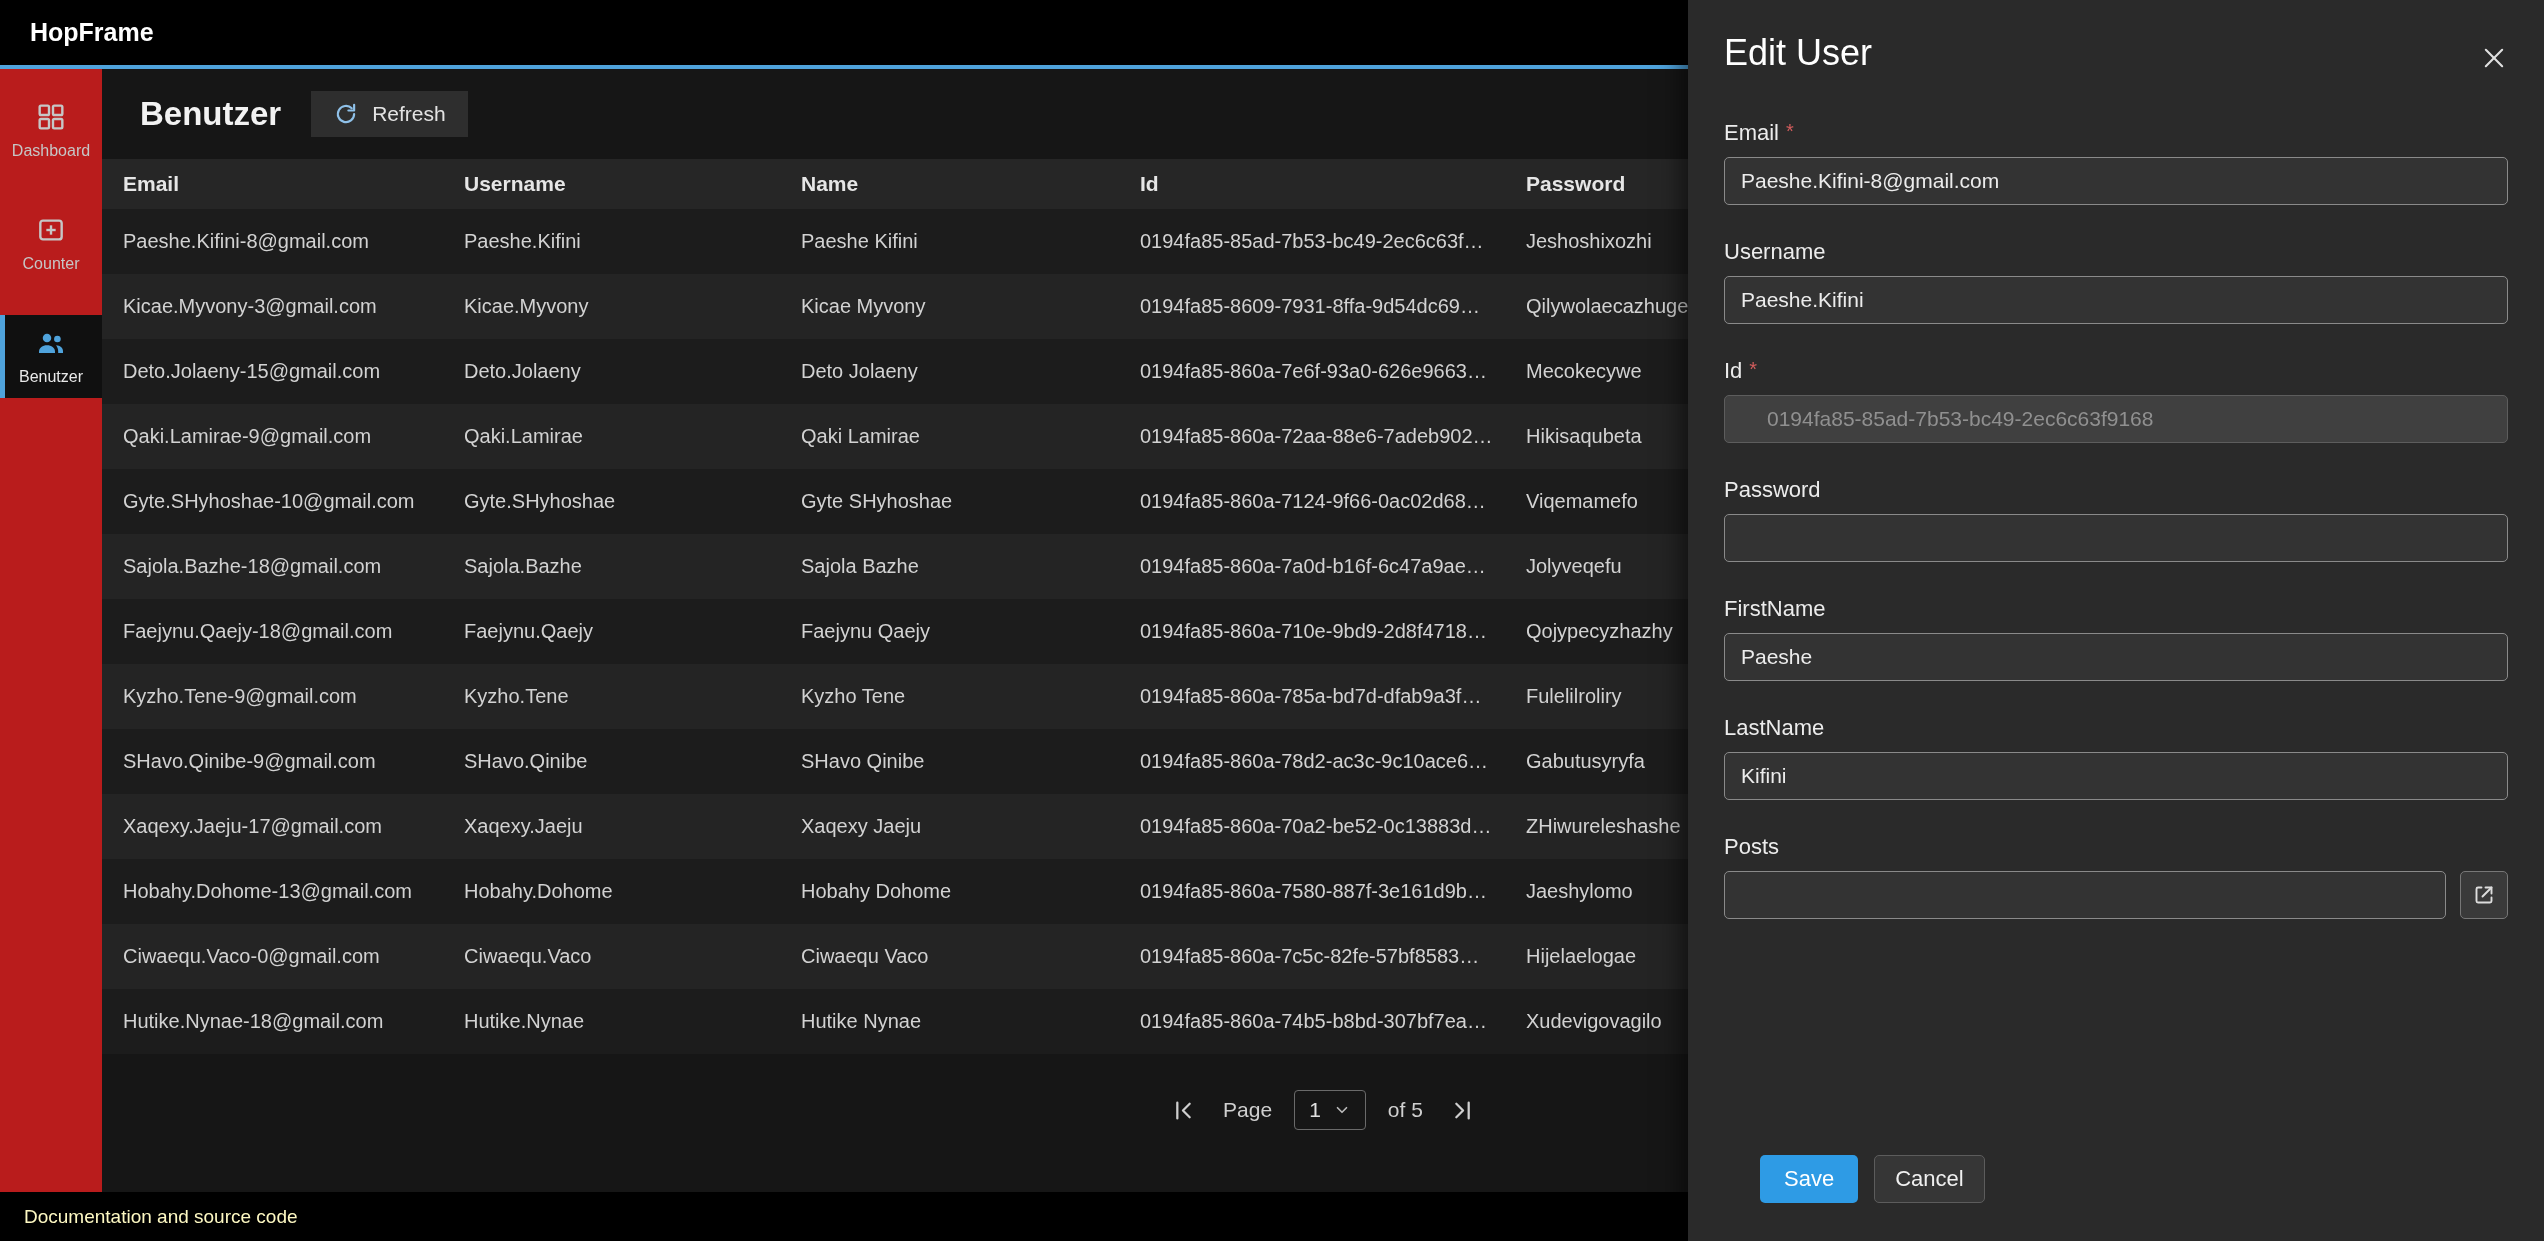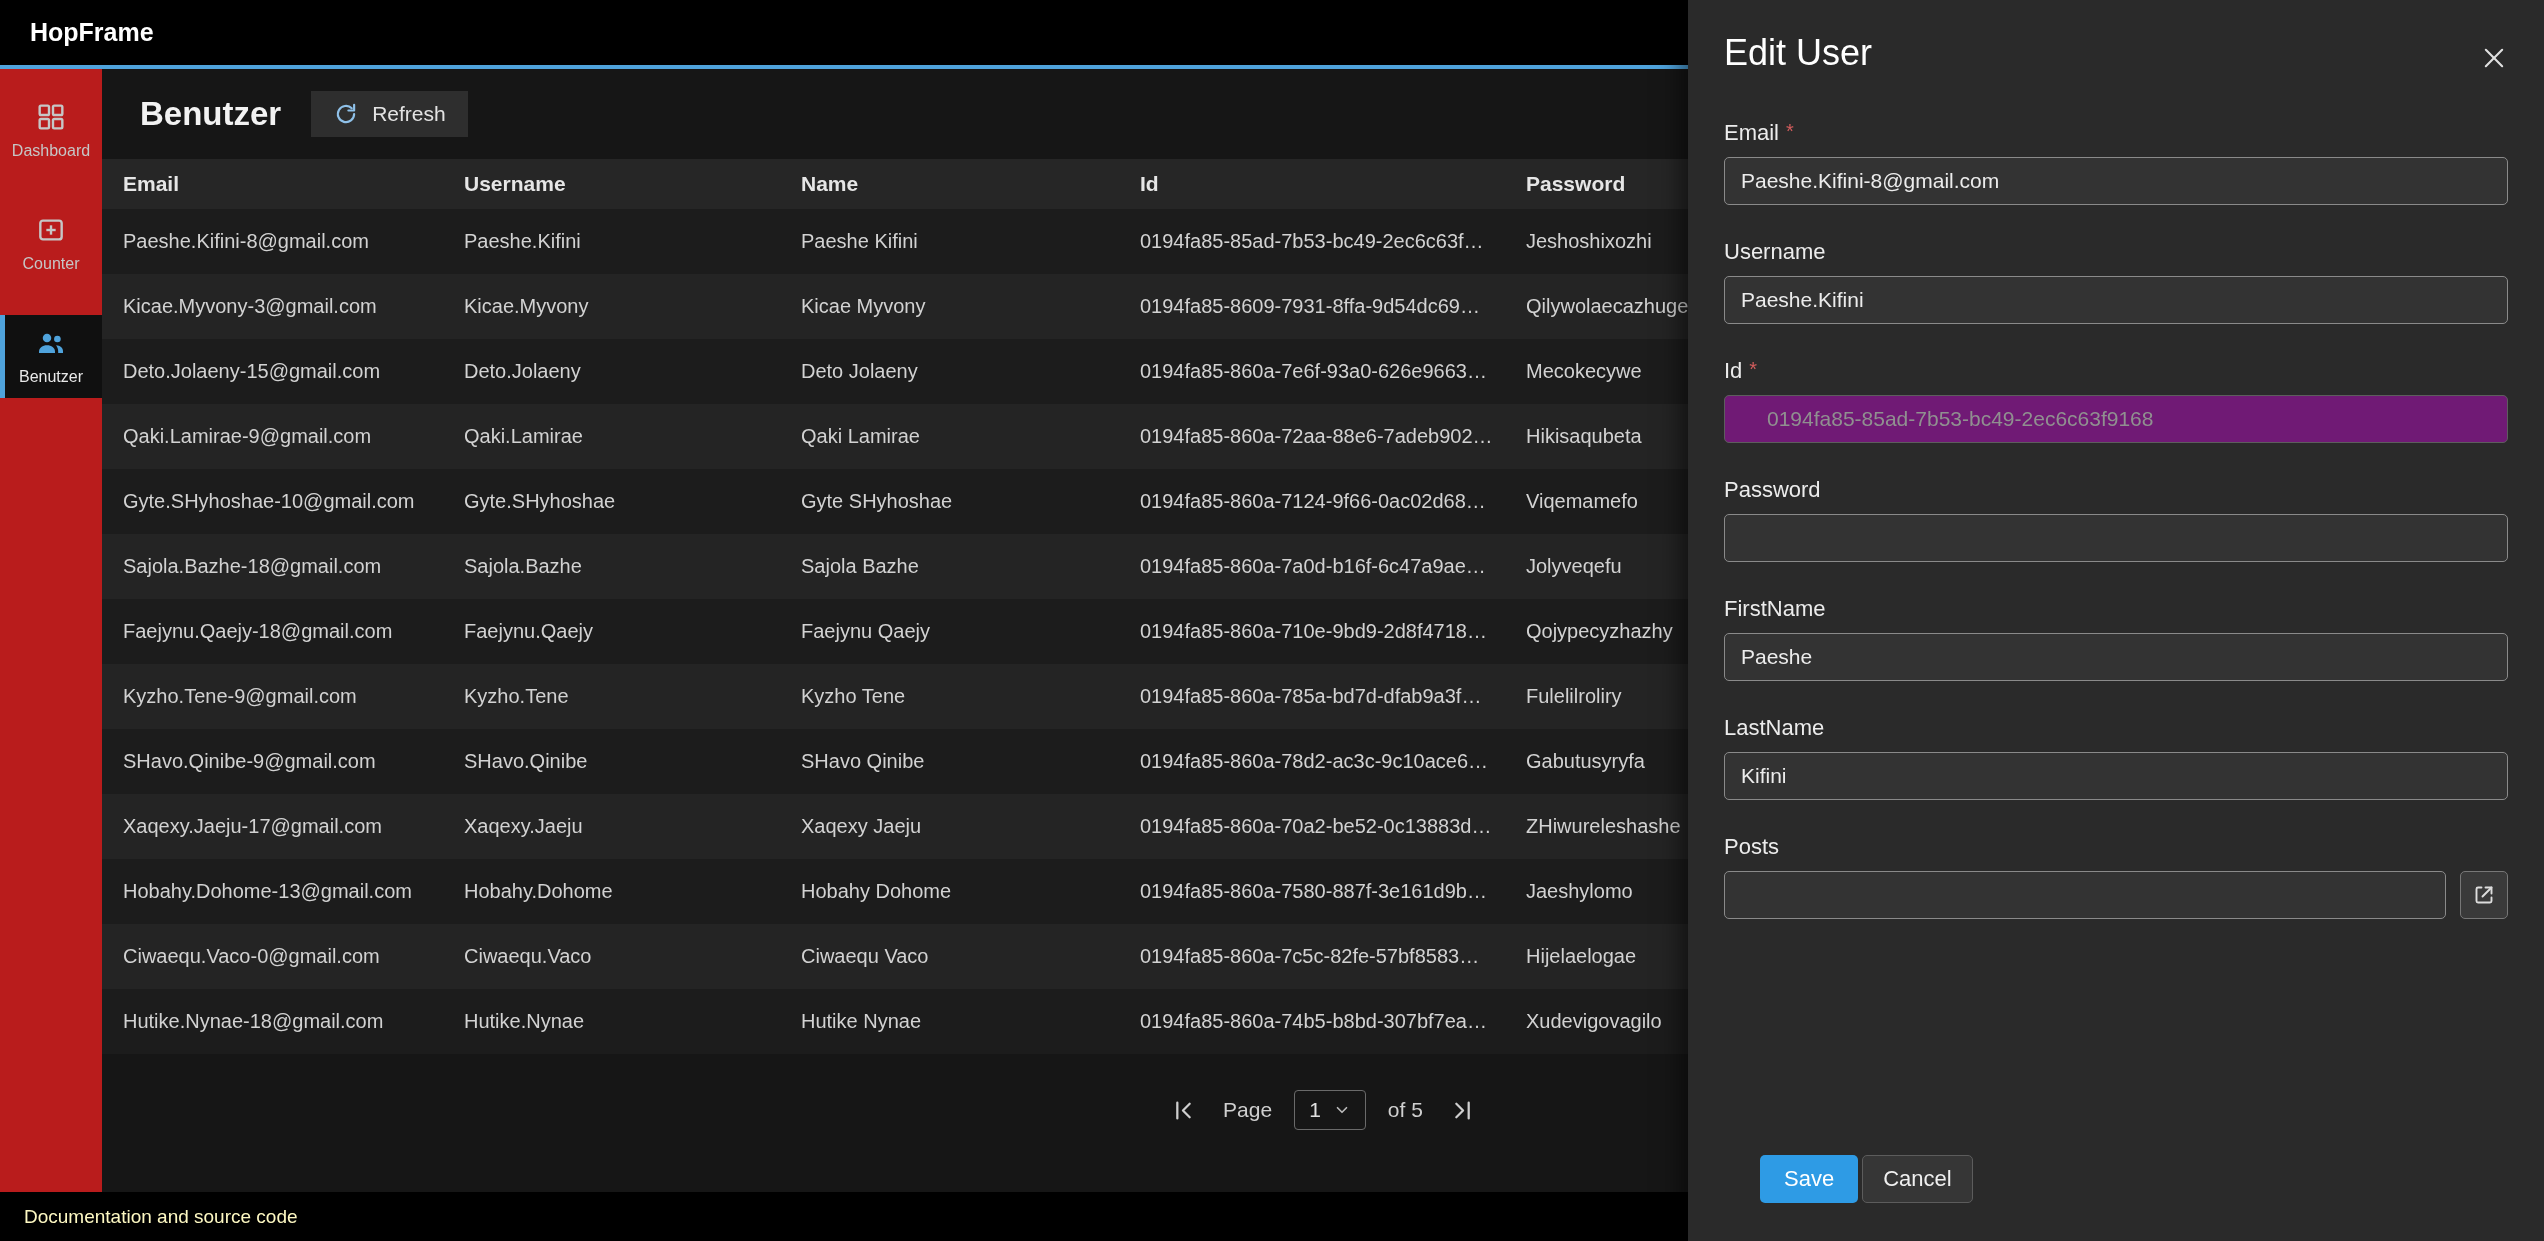--- a/index.html
+++ b/index.html
@@ -48,26 +48,26 @@
   
   .drawer{position:absolute;top:0;right:0;width:856px;height:1241px;background:#2a2a2a;box-shadow:-8px 0 22px rgba(0,0,0,.5);padding:0 36px;box-sizing:border-box;z-index:10;}
   .drawer-title{font-size:36px;color:#fff;font-weight:400;margin-top:32px;}
   .close-btn{position:absolute;top:40px;right:32px;background:none;border:none;color:#e0e0e0;cursor:pointer;padding:4px;}
   .close-btn svg{width:28px;height:28px;}
   .field{margin-top:34px;}
   .field:first-of-type{margin-top:46px;}
   .field-label{font-size:22px;color:#ececec;margin-bottom:11px;display:flex;gap:7px;align-items:flex-start;}
   .req{color:#d05c5c;font-size:20px;}
   .field-input{width:100%;height:48px;background:#333;border:1px solid #8a8a8a;border-radius:5px;color:#ececec;font-size:21px;padding:0 16px;box-sizing:border-box;font-family:inherit;outline:none;}
-  .field-input:disabled{color:#909090;border-color:#5d5d5d;background:#701a75;padding-left:42px;}
+  .field-input:disabled{color:#909090;border-color:#5d5d5d;background:#404040;padding-left:42px;}
   .input-row{display:flex;gap:14px;align-items:center;}
   .input-row .field-input{flex:1;}
   .link-btn{width:48px;height:48px;flex:0 0 auto;background:#3a3a3a;border:1px solid #777;border-radius:5px;color:#ddd;cursor:pointer;display:flex;align-items:center;justify-content:center;}
   .link-btn svg{width:24px;height:24px;}
-  .drawer-actions{position:absolute;left:36px;bottom:38px;display:flex;gap:4px;padding-left:36px;}
+  .drawer-actions{position:absolute;left:36px;bottom:38px;display:flex;gap:16px;padding-left:36px;}
   .btn-save{background:#2e9be5;color:#fff;font-size:22px;padding:11px 24px;border-radius:5px;border:none;cursor:pointer;font-family:inherit;}
   .btn-cancel{background:#363636;color:#f0f0f0;font-size:22px;padding:10px 20px;border-radius:5px;border:1px solid #5c5c5c;cursor:pointer;font-family:inherit;}
 </style>
 </head>
 <body>
 
 <div class="app">
 
   <div class="topbar">
     <span class="app-title">HopFrame</span>

